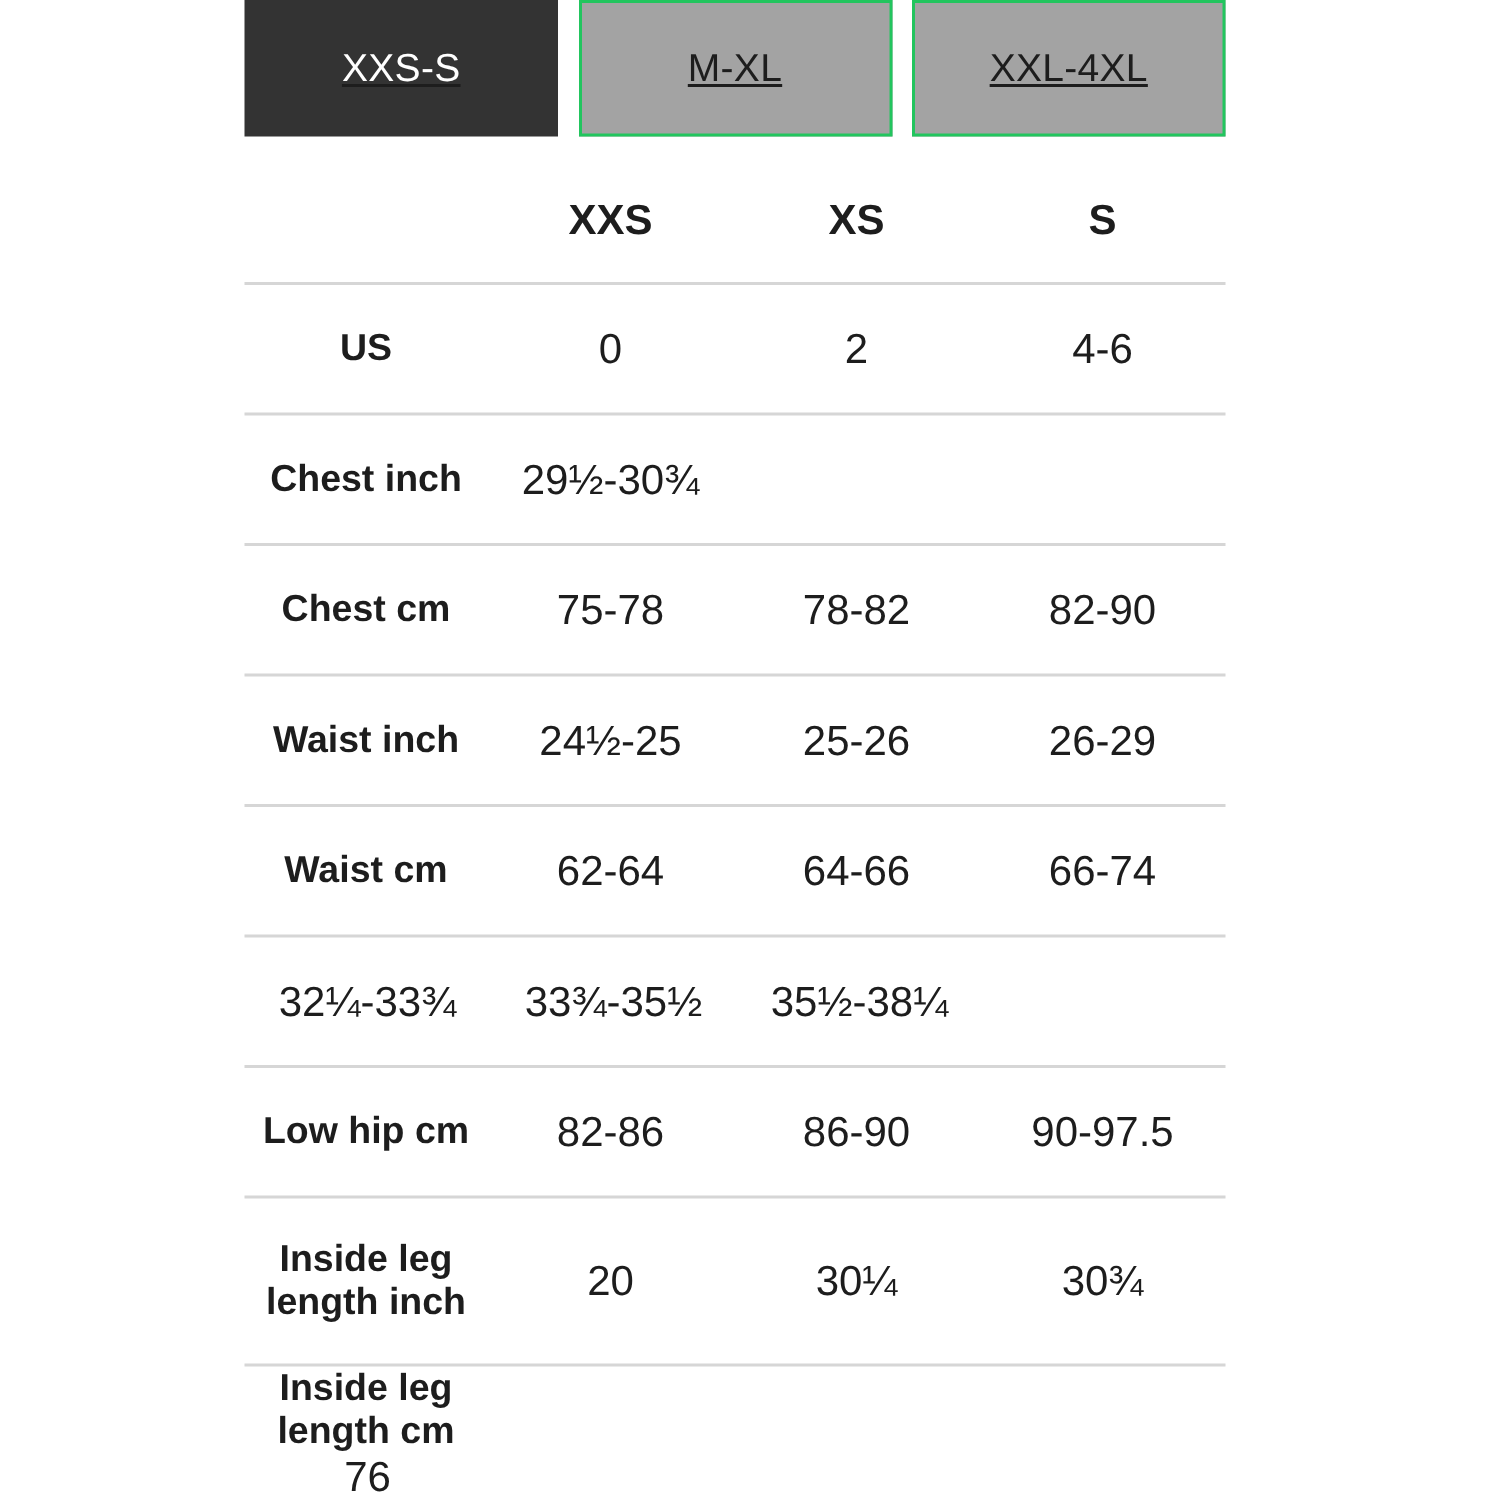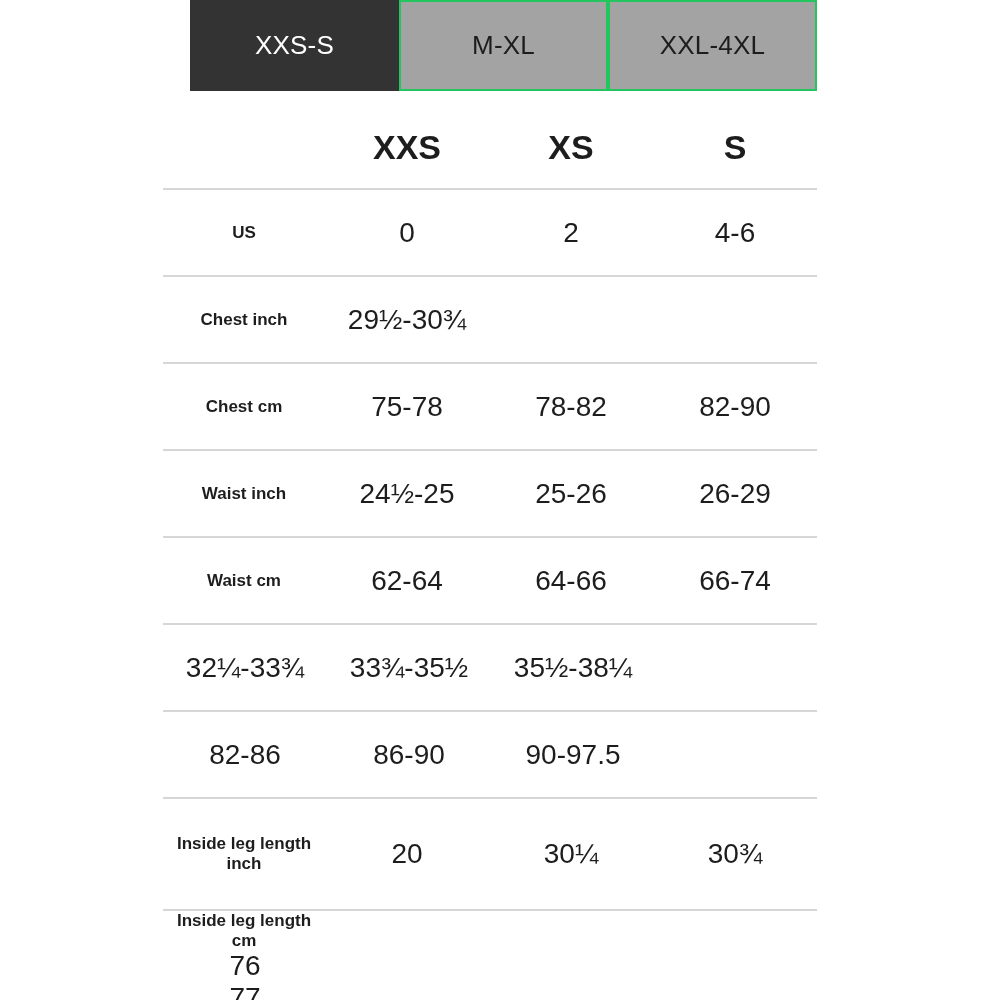--- a/index.html
+++ b/index.html
@@ -11,22 +11,23 @@
     overflow: hidden;
   }
   .wrap {
     position: absolute;
     left: 163px; top: 0;
     width: 654px;
   }
   
   .tabs {
     display: flex;
-    justify-content: flex-end;
+    justify-content: space-between;
     height: 106px;
+    text-decoration: underline;
   }
   .tab {
     width: 209px;
     height: 91px;
     display: flex;
     align-items: center;
     justify-content: center;
     font-size: 26px;
     letter-spacing: 0.2px;
     background: #a3a3a3;
@@ -39,37 +40,37 @@
     color: #ffffff;
     border: none;
   }
   
   .thead {
     display: flex;
     height: 82px;
   }
   .thead .cell {
     font-weight: bold;
-    font-size: 34px;
+    font-size: 28px;
   }
   .row {
     display: flex;
     height: 87px;
     border-top: 2px solid #d6d6d6;
   }
   .row.tall { height: 112px; }
   .row.last { height: 103px; flex-direction: column; }
   .cell-label {
     width: 162px;
     display: flex;
     align-items: center;
     justify-content: center;
     text-align: center;
     font-weight: bold;
-    font-size: 17px;
+    font-size: 25px;
     line-height: 1.15;
     padding: 0 8px;
   }
   .cell {
     width: 164px;
     display: flex;
     align-items: center;
     justify-content: center;
     font-size: 28px;
     white-space: nowrap;
@@ -128,20 +129,21 @@
       <div class="cell">66-74</div>
     </div>
 
     <div class="row">
       <div class="cell">32¼-33¾</div>
       <div class="cell">33¾-35½</div>
       <div class="cell">35½-38¼</div>
     </div>
 
     <div class="row">
+      <div class="cell-label">Low hip cm</div>
       <div class="cell">82-86</div>
       <div class="cell">86-90</div>
       <div class="cell">90-97.5</div>
     </div>
 
     <div class="row tall">
       <div class="cell-label">Inside leg length inch</div>
       <div class="cell">20</div>
       <div class="cell">30¼</div>
       <div class="cell">30¾</div>

